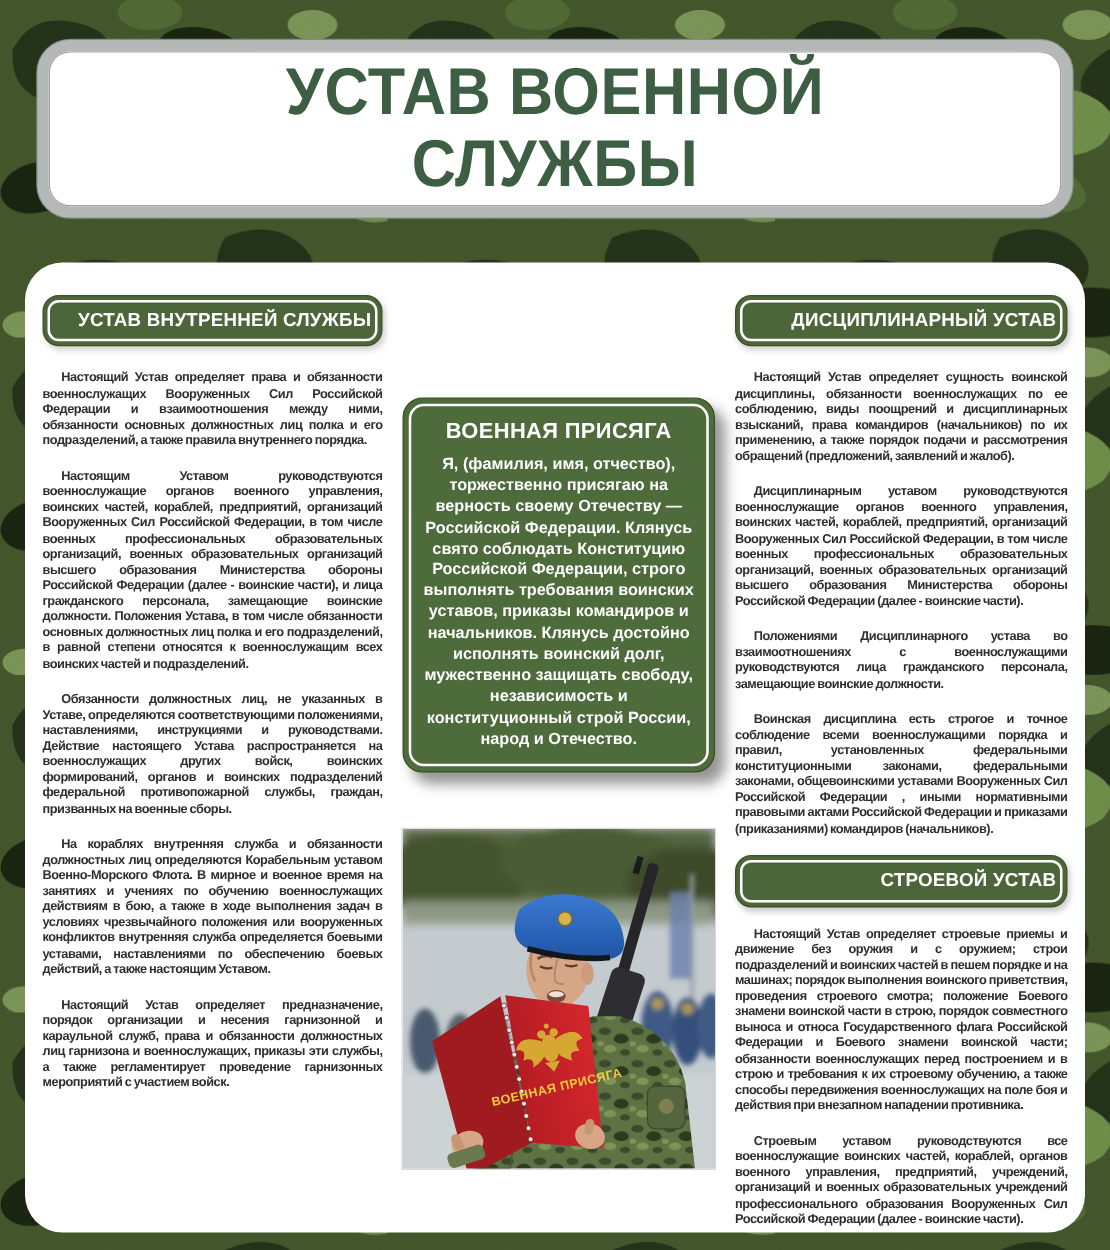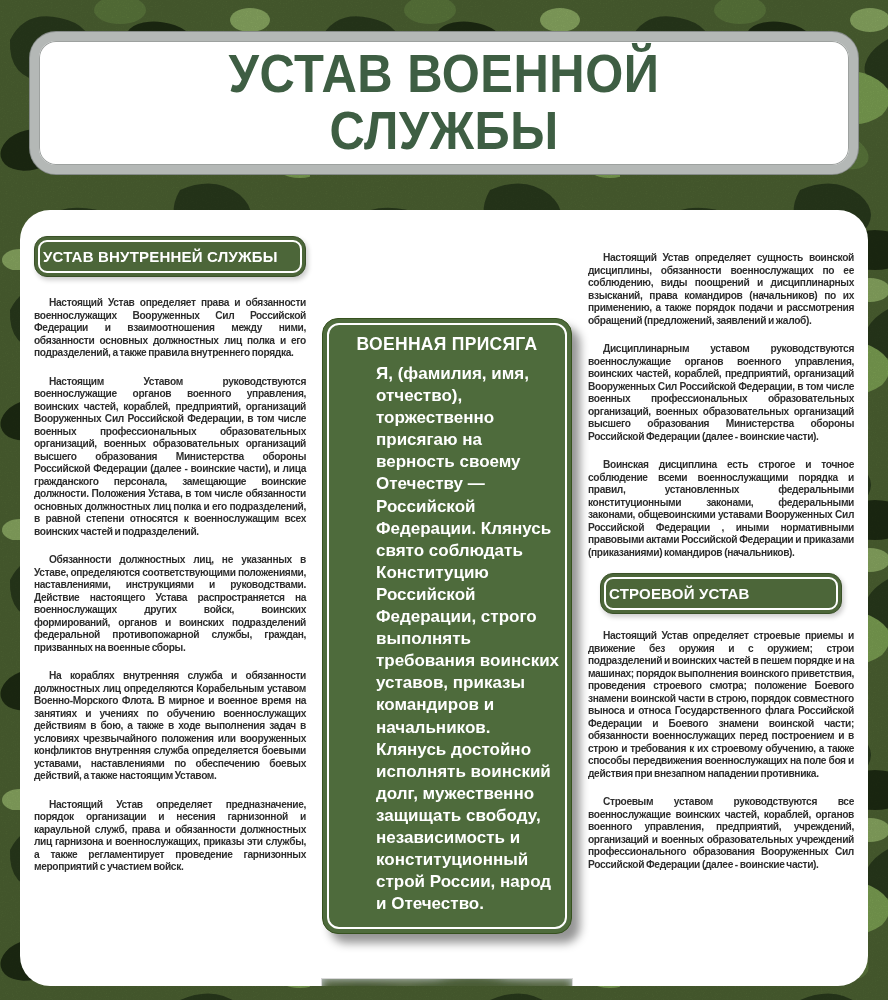--- a/index.html
+++ b/index.html
@@ -19,40 +19,40 @@
   .panel{position:absolute;left:20px;top:210px;width:848px;height:776px;
          box-sizing:border-box;background:#ffffff;border-radius:30px;
          padding:18px 14px 14px;display:flex;gap:16px;overflow:hidden;}
   .col{box-sizing:border-box;}
   .col-left{width:272px;padding-top:8px;}
   .col-mid{width:250px;padding-top:90px;flex:0 0 250px;}
   .col-right{flex:1;padding-top:8px;}
 
   
   .badge{position:relative;background:#4c6639;border:1px solid #3a5128;border-radius:13px;
-         padding:11px 8px;text-align:left;color:#ffffff;font-weight:700;font-size:15px;
+         padding:11px 8px;text-align:right;color:#ffffff;font-weight:700;font-size:15px;
          letter-spacing:0.2px;line-height:1.15;box-shadow:2px 3px 5px rgba(0,0,0,0.20);}
   .badge::after{content:"";position:absolute;inset:3px;border:2px solid #ffffff;
          border-radius:9px;pointer-events:none;}
   .badge-first{margin-bottom:20px;}
-  .badge-second{margin:14px 12px 16px;}
+  .badge-second{margin:14px 0 16px;}
 
   
   .body-text p{margin:16px 0 3px;text-align:justify;text-indent:15px;font-size:10.2px;
          line-height:12.5px;color:#2e2e2e;font-weight:700;letter-spacing:-0.35px;
          word-spacing:-0.6px;hyphens:auto;}
 
   
   .oath-box{position:relative;background:#4e6b3c;border:1px solid #36511f;border-radius:16px;
          padding:13px 10px 18px;color:#ffffff;box-shadow:8px 9px 10px rgba(0,0,0,0.42);}
   .oath-box::after{content:"";position:absolute;inset:4px;border:2px solid #ffffff;
          border-radius:12px;pointer-events:none;}
   .oath-title{text-align:center;font-size:17.5px;font-weight:700;letter-spacing:0.3px;
          margin:2px 0 8px;}
-  .oath-text{text-align:left;font-size:17px;font-weight:700;line-height:1.3;margin-left:43px;}
+  .oath-text{text-align:center;font-size:13px;font-weight:700;line-height:1.3;}
 
   
   .photo{margin-top:45px;width:250px;height:272px;outline:1px solid #d8d8d8;
          overflow:hidden;position:relative;}
   .photo svg{display:block;}
 </style>
 </head>
 <body>
 
 <div class="page">
@@ -239,23 +239,25 @@
             <rect x="40" y="244" width="8" height="14" rx="4" fill="#c79675" transform="rotate(-25 44 251)"></rect>
             <ellipse cx="150" cy="246" rx="12" ry="10" fill="#d6a687" transform="rotate(14 150 246)"></ellipse>
             <rect x="146" y="232" width="7" height="13" rx="3.5" fill="#c79675" transform="rotate(10 149 238)"></rect>
             <rect x="36" y="256" width="30" height="12" rx="4" fill="#6a7a4e" transform="rotate(-18 51 262)"></rect>
           </g>
         </svg>
       </div>
     </div>
 
     <div class="col col-right">
+      <div class="badge badge-first">ДИСЦИПЛИНАРНЫЙ УСТАВ</div>
       <div class="body-text">
         <p>Настоящий Устав определяет сущность воинской дисциплины, обязанности военнослужащих по ее соблюдению, виды поощрений и дисциплинарных взысканий, права командиров (начальников) по их применению, а также порядок подачи и рассмотрения обращений (предложений, заявлений и жалоб).</p>
         <p>Дисциплинарным уставом руководствуются военнослужащие органов военного управления, воинских частей, кораблей, предприятий, организаций Вооруженных Сил Российской Федерации, в том числе военных профессиональных образовательных организаций, военных образовательных организаций высшего образования Министерства обороны Российской Федерации (далее - воинские части).</p>
+        <p>Положениями Дисциплинарного устава во взаимоотношениях с военнослужащими руководствуются лица гражданского персонала, замещающие воинские должности.</p>
         <p>Воинская дисциплина есть строгое и точное соблюдение всеми военнослужащими порядка и правил, установленных федеральными конституционными законами, федеральными законами, общевоинскими уставами Вооруженных Сил Российской Федерации , иными нормативными правовыми актами Российской Федерации и приказами (приказаниями) командиров (начальников).</p>
       </div>
       <div class="badge badge-second">СТРОЕВОЙ УСТАВ</div>
       <div class="body-text">
         <p>Настоящий Устав определяет строевые приемы и движение без оружия и с оружием; строи подразделений и воинских частей в пешем порядке и на машинах; порядок выполнения воинского приветствия, проведения строевого смотра; положение Боевого знамени воинской части в строю, порядок совместного выноса и относа Государственного флага Российской Федерации и Боевого знамени воинской части; обязанности военнослужащих перед построением и в строю и требования к их строевому обучению, а также способы передвижения военнослужащих на поле боя и действия при внезапном нападении противника.</p>
         <p>Строевым уставом руководствуются все военнослужащие воинских частей, кораблей, органов военного управления, предприятий, учреждений, организаций и военных образовательных учреждений профессионального образования Вооруженных Сил Российской Федерации (далее - воинские части).</p>
 
       </div>
     </div>
 

